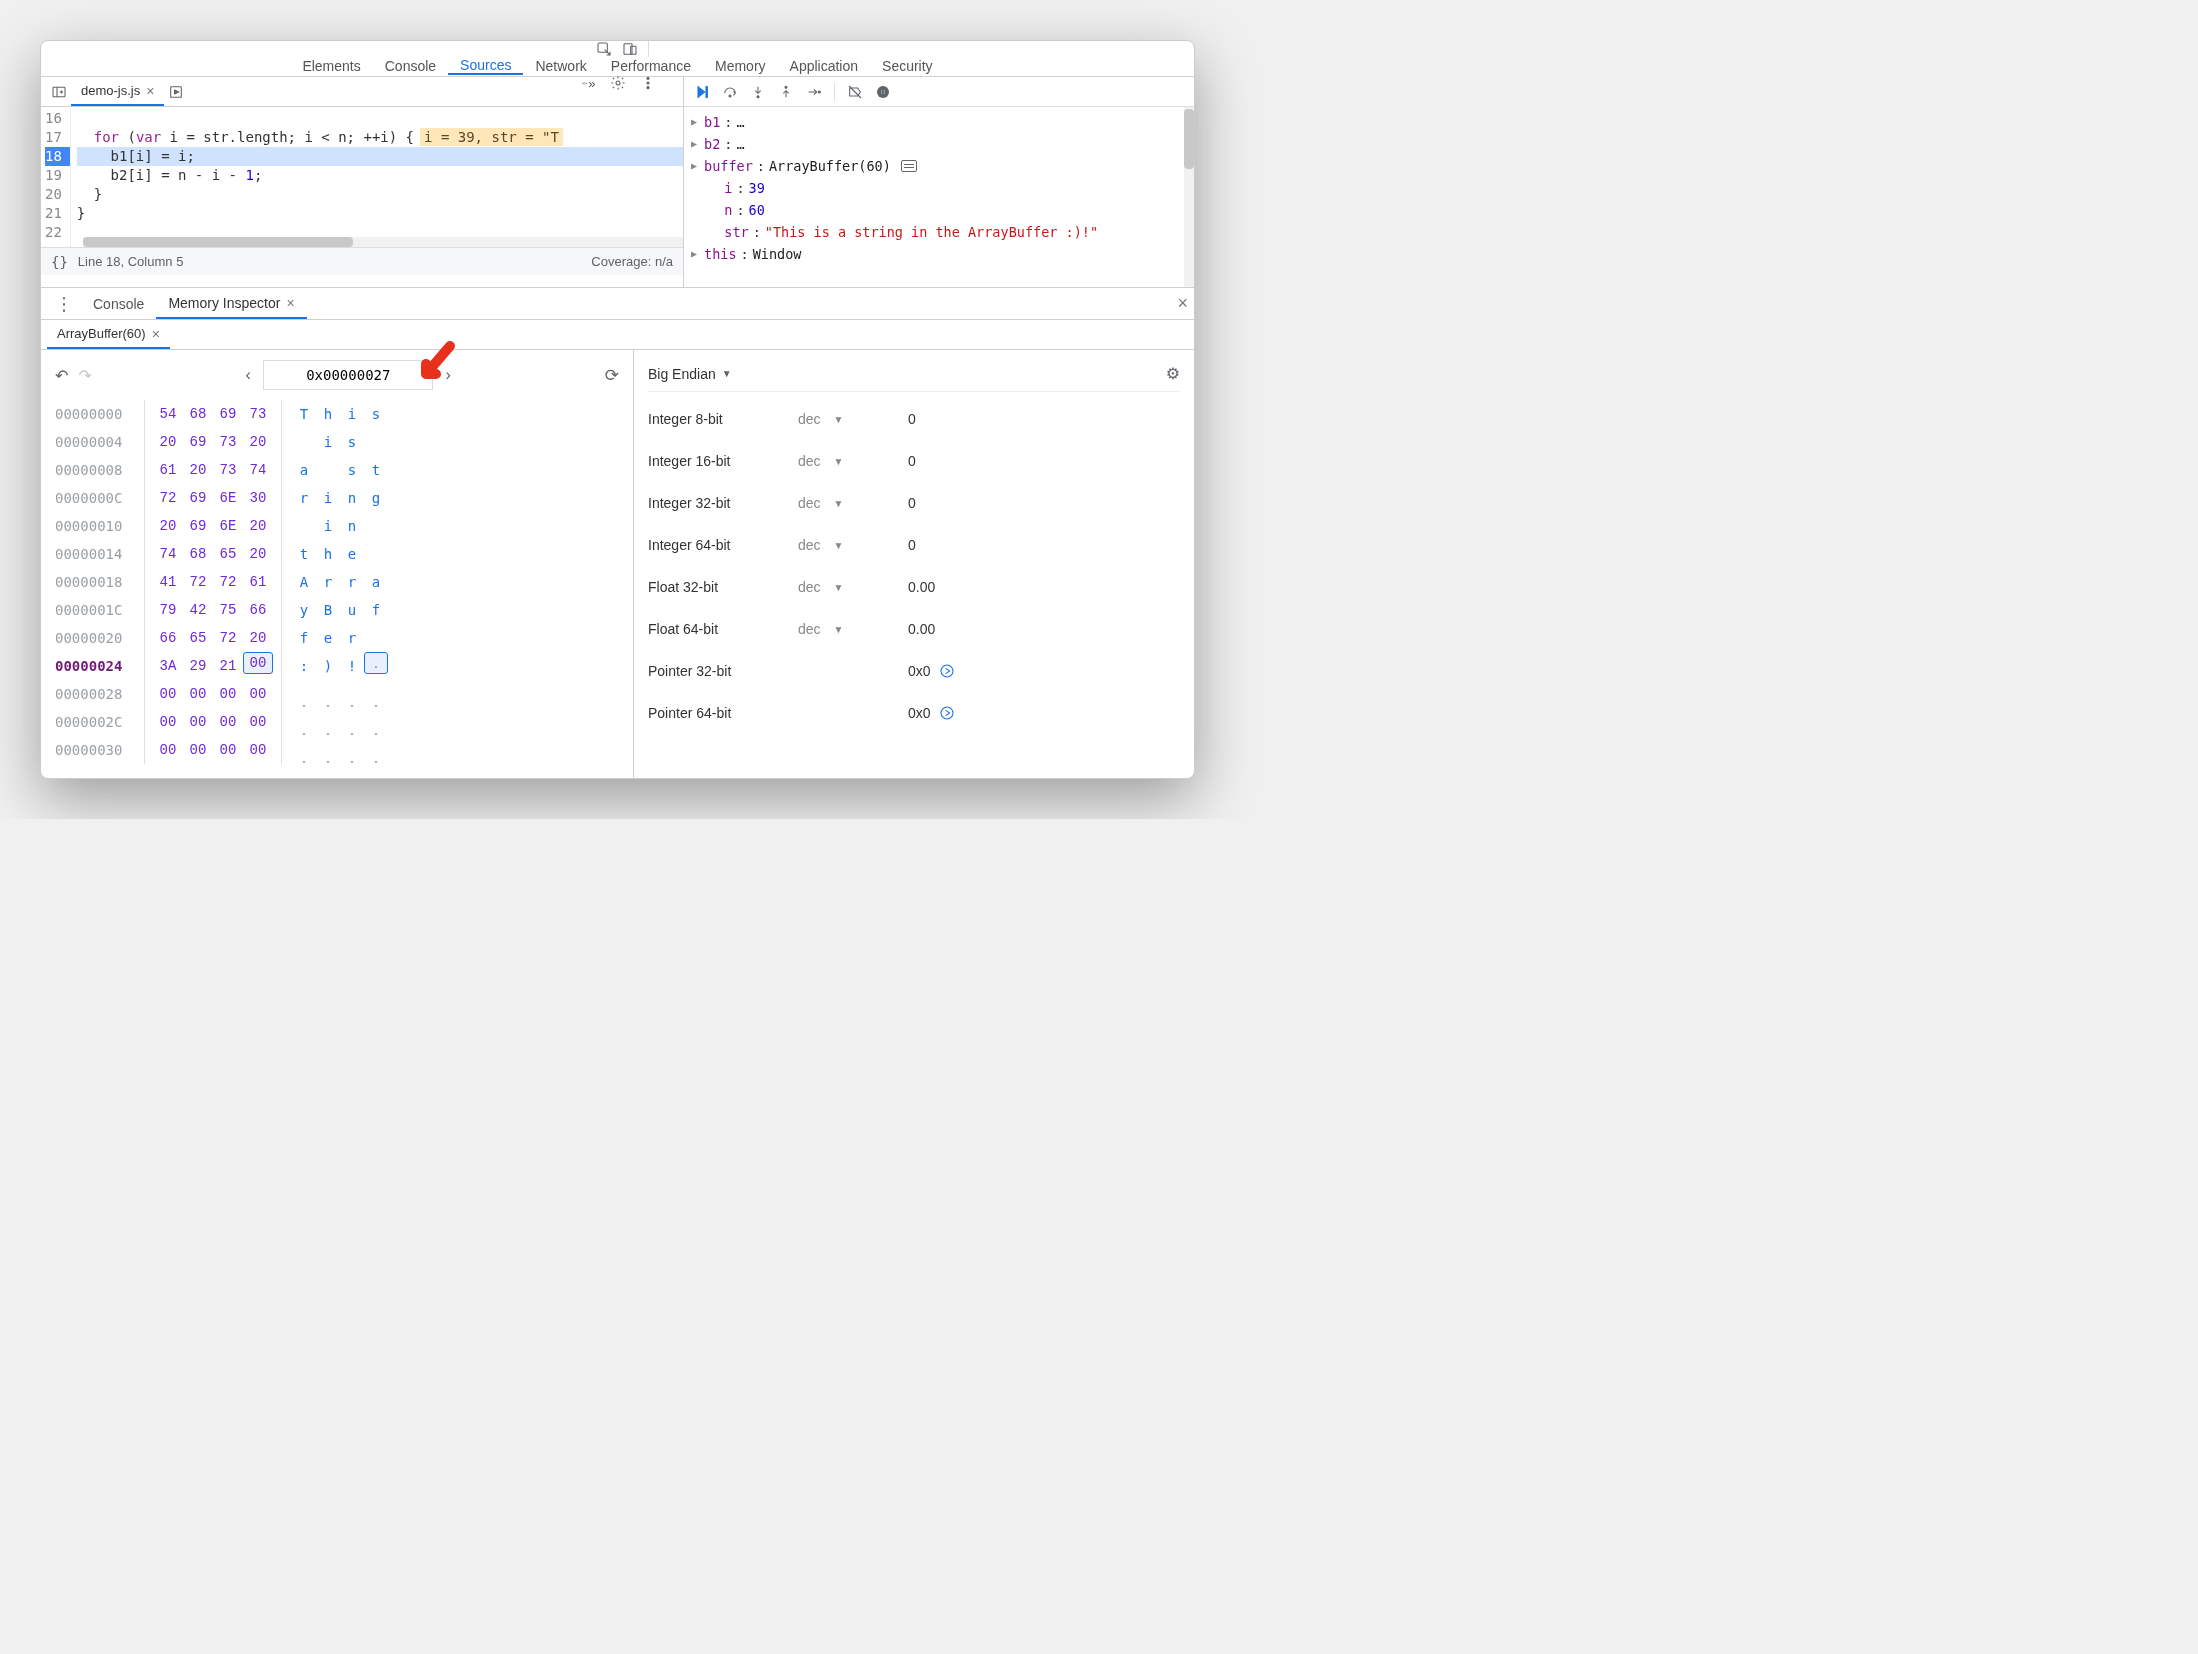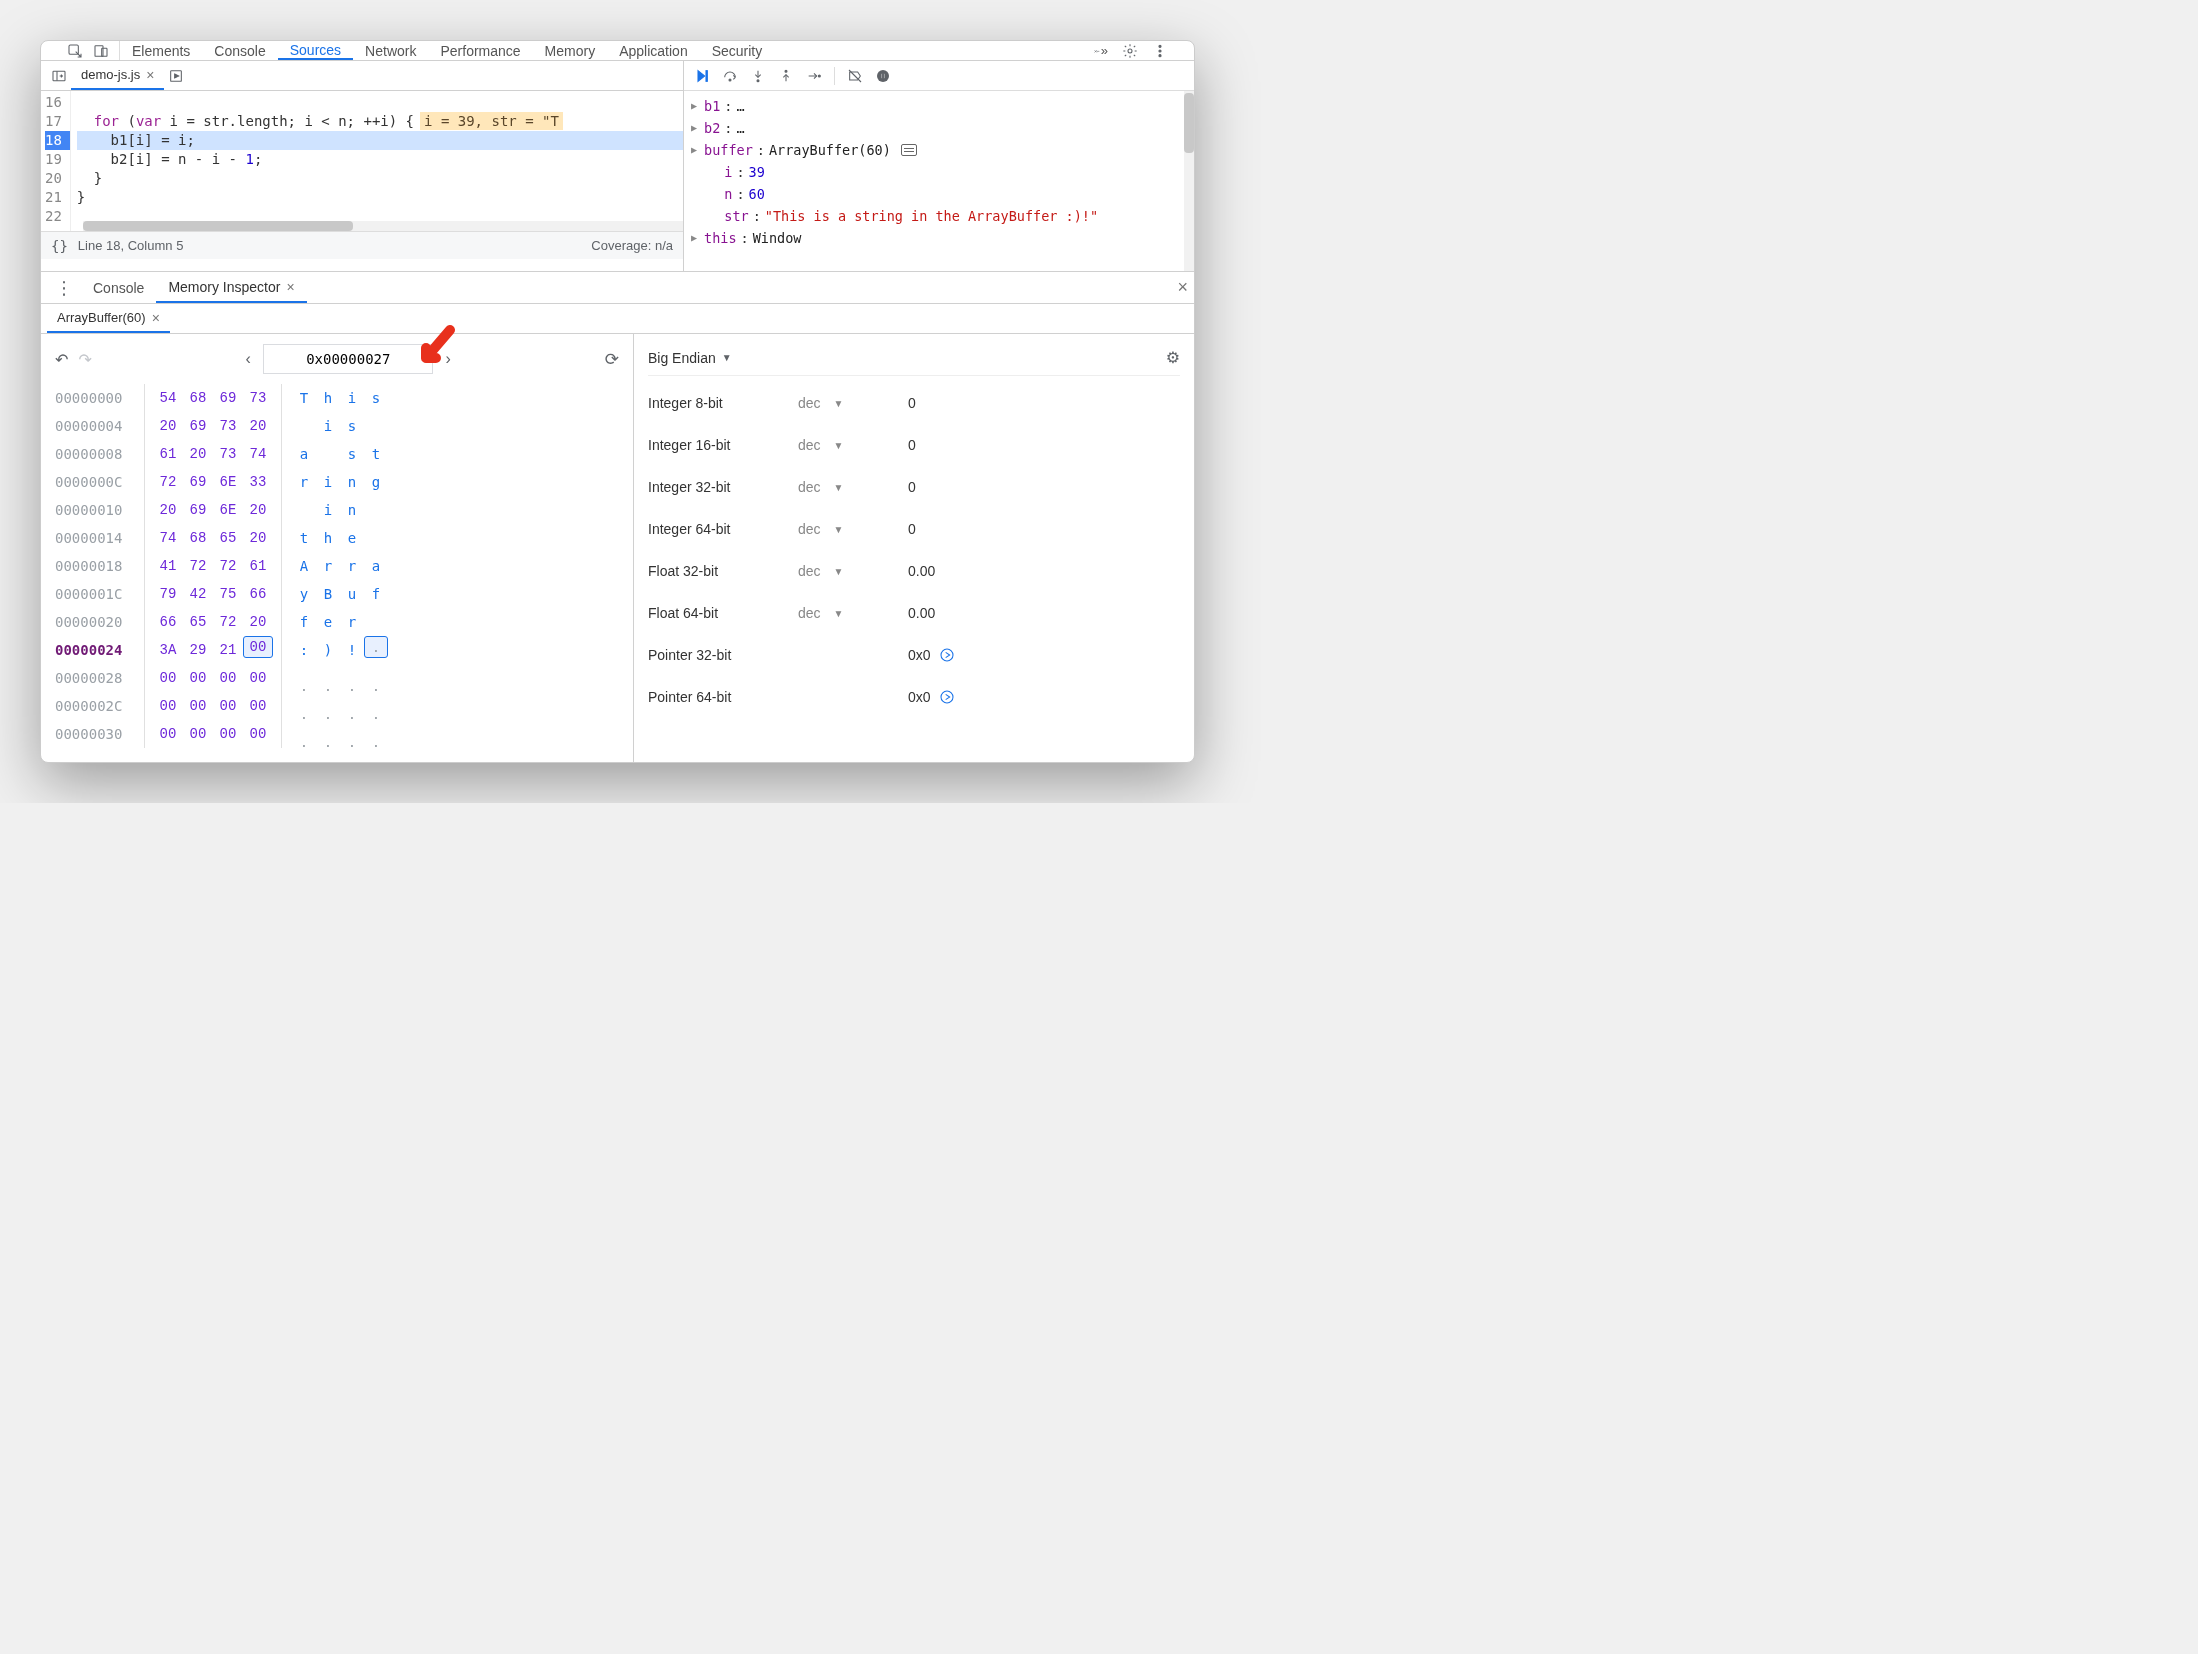--- a/index.html
+++ b/index.html
@@ -33,23 +33,24 @@
   .dot.yellow { background: #febc2e; }
   .dot.green { background: #28c840; }
   .titletxt {
     position: absolute; left: 0; right: 0; text-align: center;
     font-size: 13px; color: #4a4a4a;
   }
   
   .tabrow {
     display: flex; align-items: center;
     border-bottom: 1px solid #d0d0d0;
-    height: 20px;
+    height: 36px;
     padding: 0 16px;
     color: #555;
+    flex-direction: column;
   }
   .tabrow .icons-left { display:flex; gap:10px; padding:0 10px; border-right:1px solid #ddd; height:100%; align-items:center;}
   .tabrow .tab { padding: 0 12px; height:100%; display:flex; align-items:center; cursor:pointer; color:#555; font-size:14px;}
   .tabrow .tab.active { color:#1a73e8; border-bottom:2px solid #1a73e8; }
   .tabrow .spacer { flex:1; }
   .tabrow .right { display:flex; gap:14px; align-items:center; padding:0 10px;}
   .icon { width:16px; height:16px; display:inline-flex; align-items:center; justify-content:center; }
   .icon svg { width:16px; height:16px; stroke:#5f6368; fill:none; stroke-width:1.6; }
 
   
@@ -395,21 +396,21 @@
               <span class="ha">s</span>
               <span class="ha">t</span>
             </div>
           </div>
           <div class="hex-row">
             <div class="hex-addr">0000000C</div>
             <div class="hex-bytes">
               <span class="hb">72</span>
               <span class="hb">69</span>
               <span class="hb">6E</span>
-              <span class="hb">33</span>
+              <span class="hb">30</span>
             </div>
             <div class="hex-ascii">
               <span class="ha">r</span>
               <span class="ha">i</span>
               <span class="ha">n</span>
               <span class="ha">g</span>
             </div>
           </div>
           <div class="hex-row">
             <div class="hex-addr">00000010</div>

